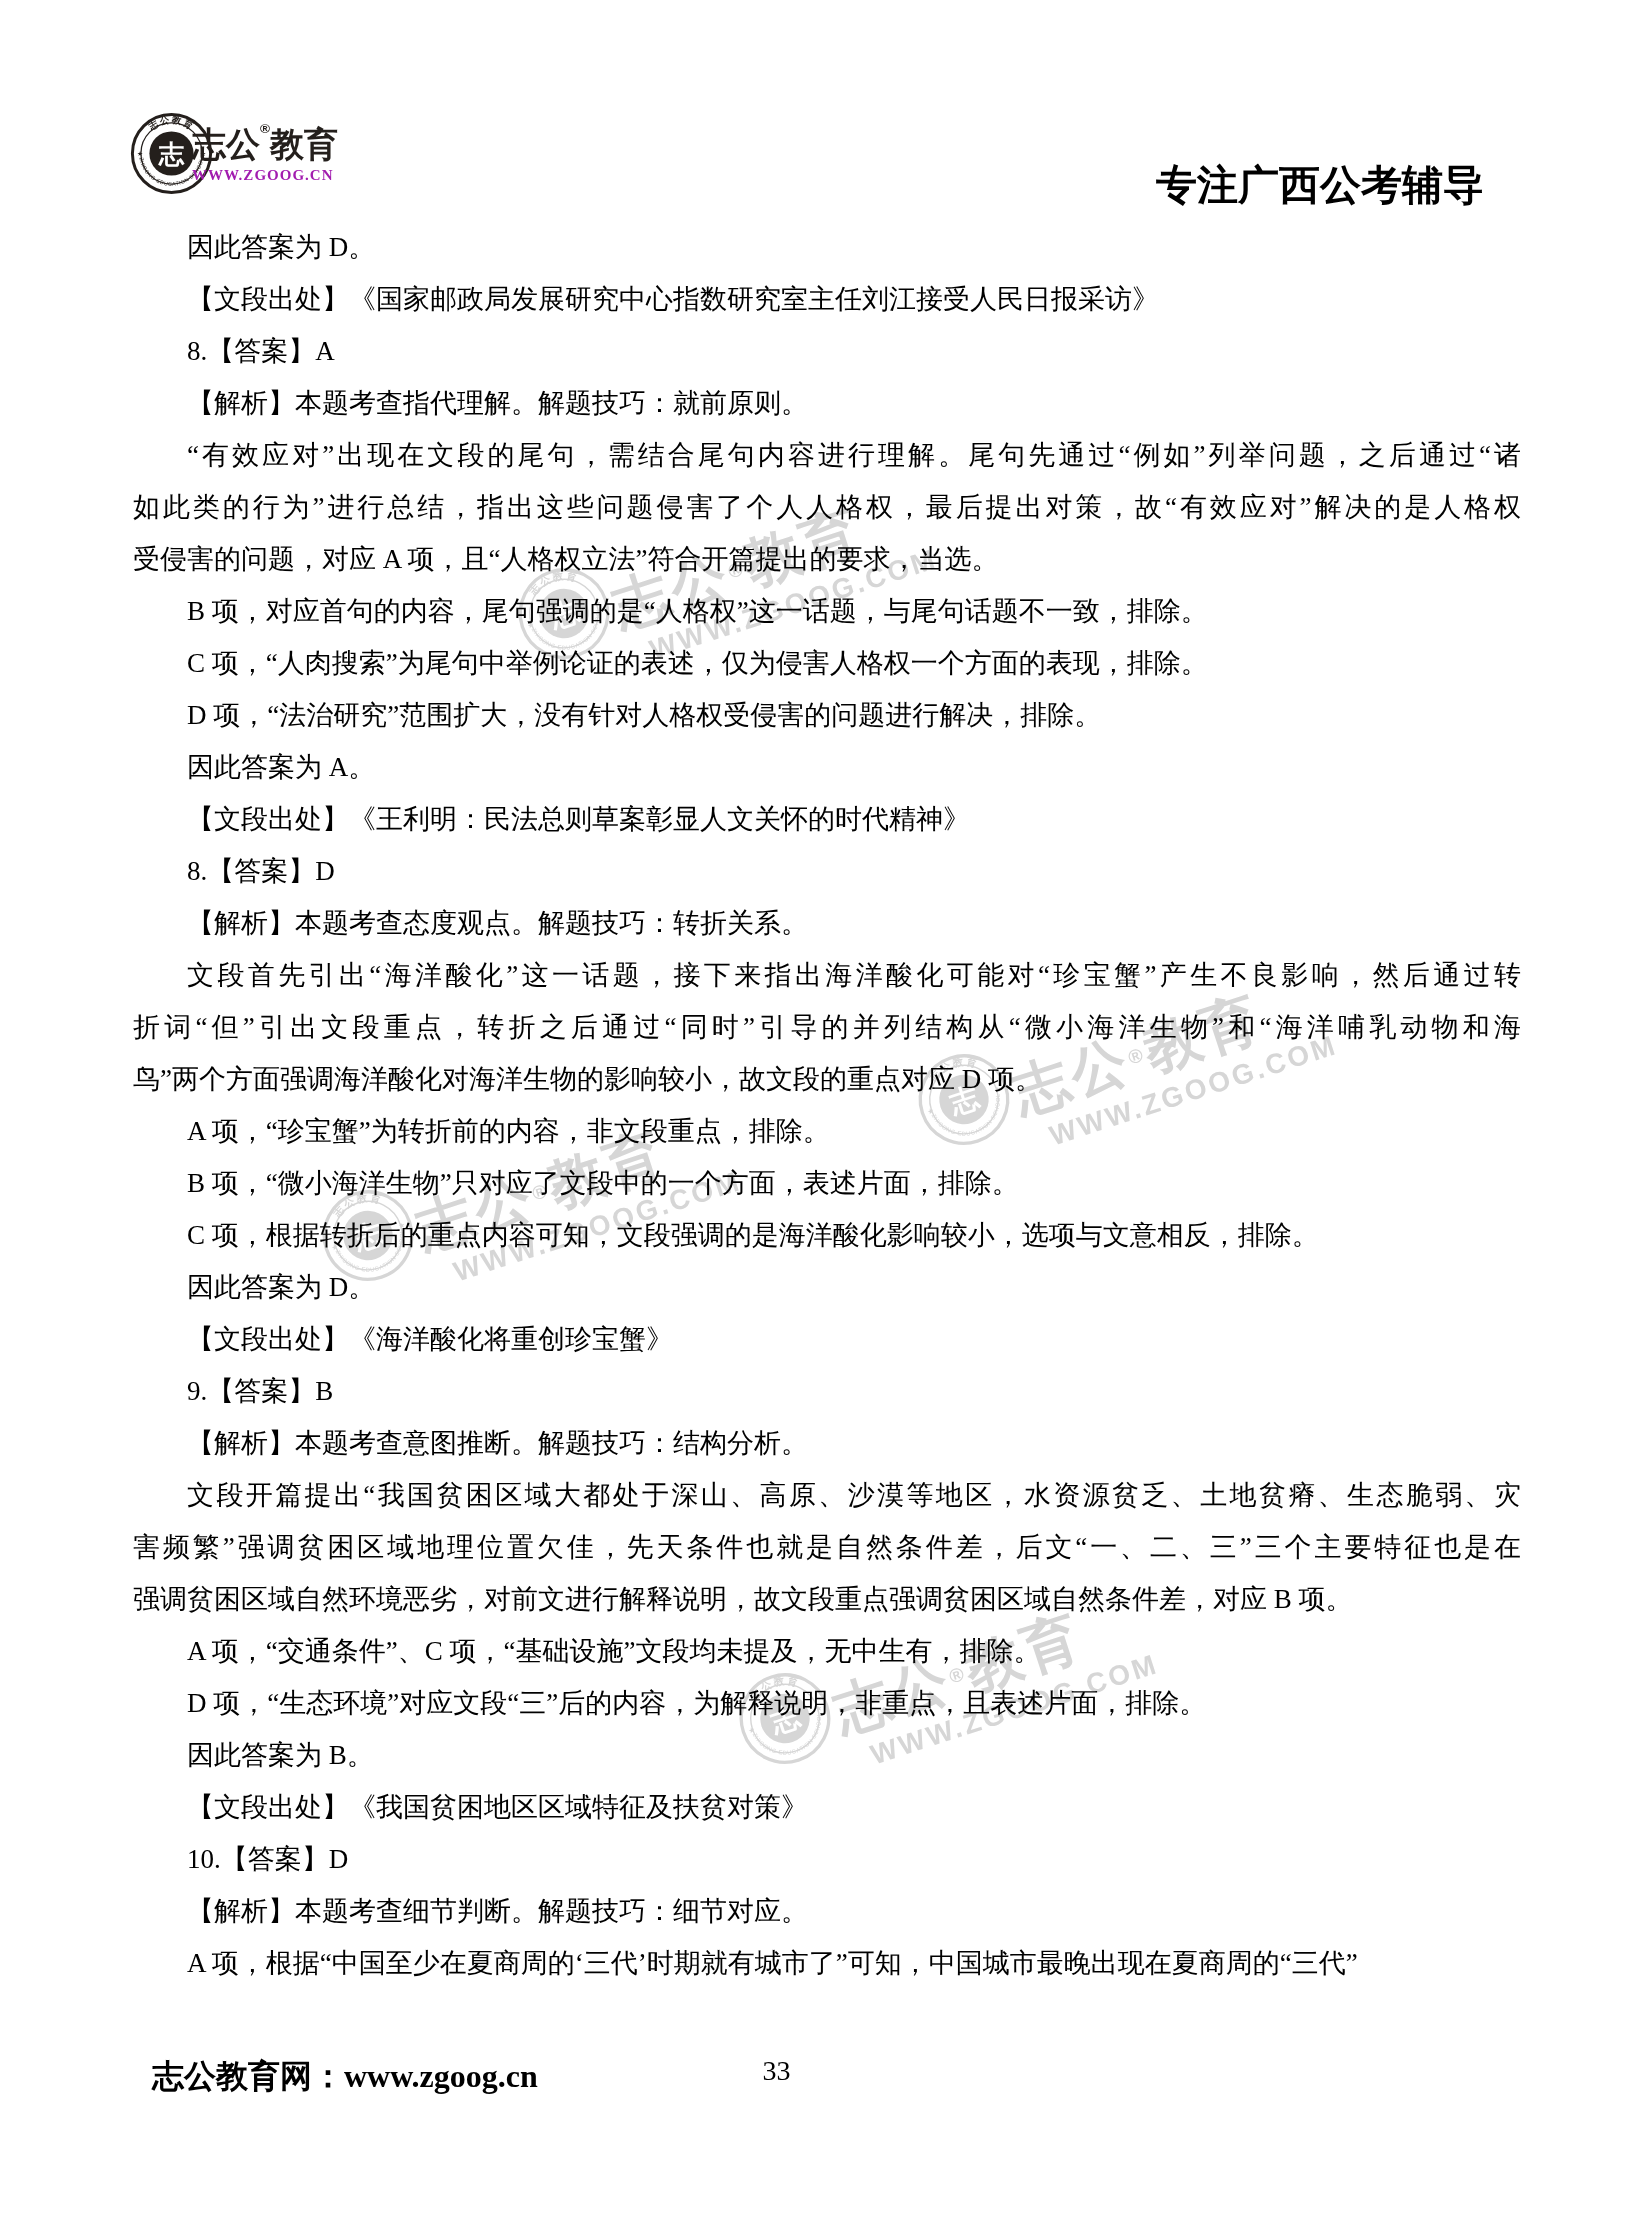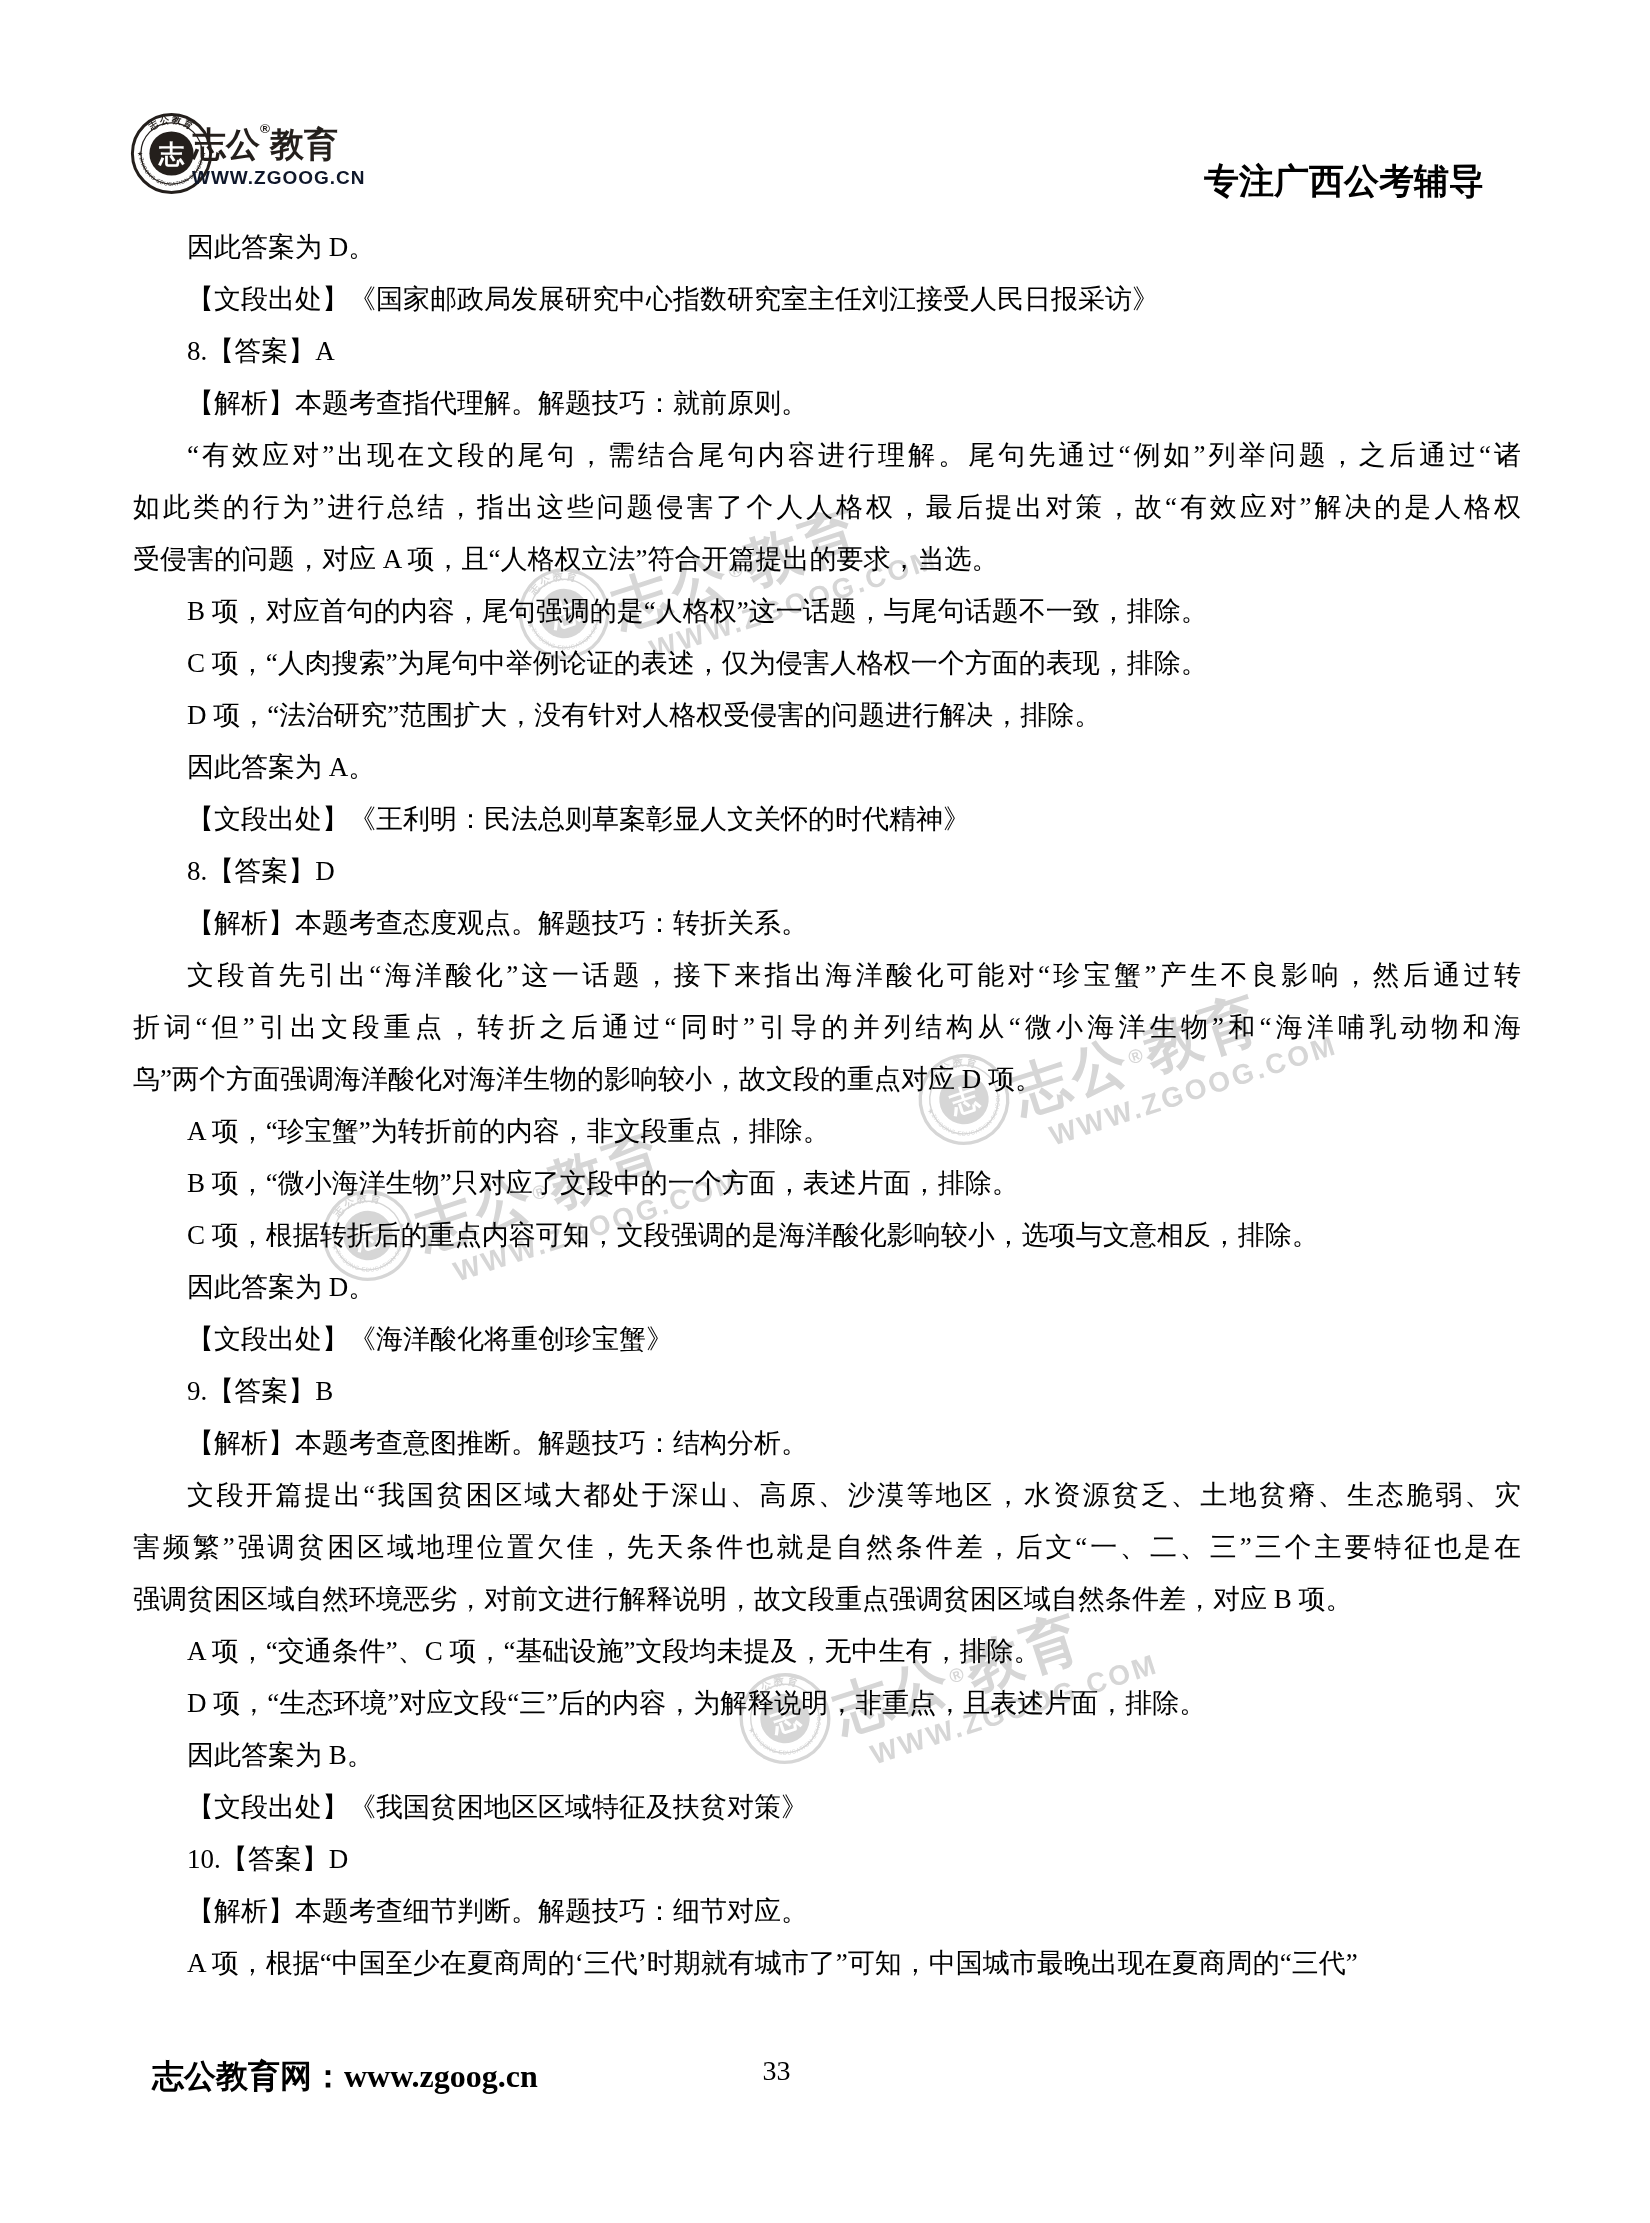--- a/index.html
+++ b/index.html
@@ -16,28 +16,28 @@
   .logo-emblem{position:absolute;left:129px;top:111px;width:85px;height:85px;color:#241f1c;}
   .brand{
     position:absolute;left:192px;top:122px;
     font-family:"Liberation Sans","DejaVu Sans",sans-serif;
     font-weight:900;font-size:34px;letter-spacing:0px;color:#241f1c;
     white-space:nowrap;
   }
   .brand sup{font-size:13.6px;vertical-align:top;line-height:1;}
   .brand-url{
     position:absolute;left:192px;top:167px;
-    font-family:Liberation Sans, sans-serif;
-    font-weight:600;font-size:19px;letter-spacing:1px;color:#0f172a;
+    font-family:Liberation Serif, serif;
+    font-weight:600;font-size:15px;letter-spacing:1px;color:#a21caf;
     white-space:nowrap;
   }
   .tagline{
     position:absolute;right:167px;top:158px;
     font-family:"Liberation Sans","DejaVu Sans",sans-serif;
-    font-weight:700;font-size:35px;color:#000;
+    font-weight:700;font-size:41px;color:#000;
     white-space:nowrap;
   }
   
   .body-text{
     position:absolute;left:133px;top:221px;width:1388px;
     font-size:27px;line-height:52px;z-index:2;
   }
   .line{height:52px;white-space:nowrap;font-family:Liberation Serif, serif;}
   .line.ind{text-indent:2em;}
   .line.full{

